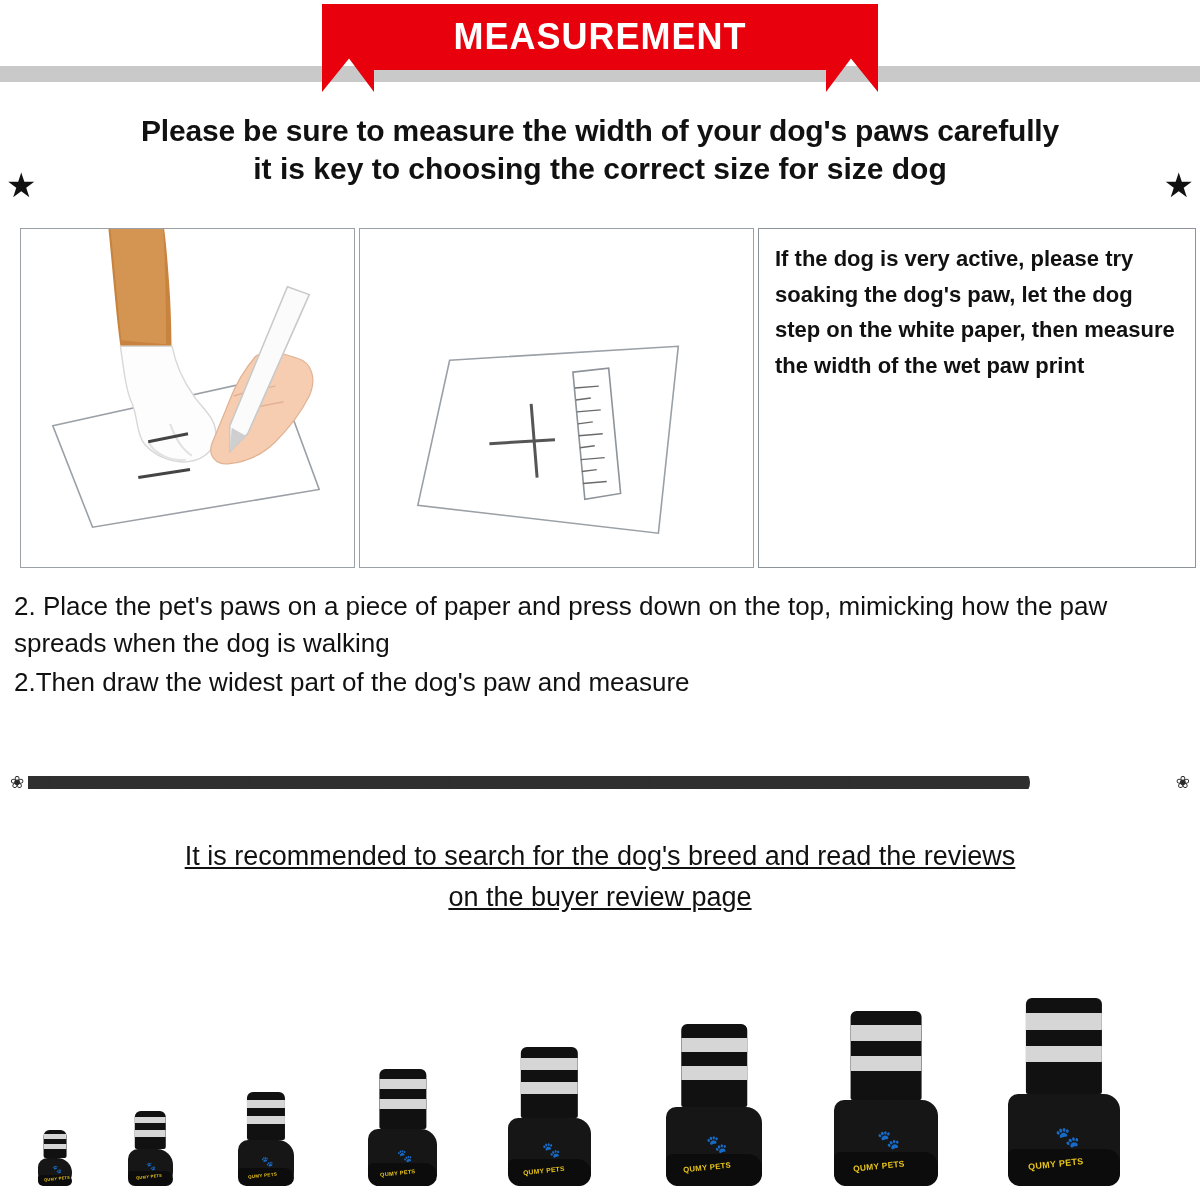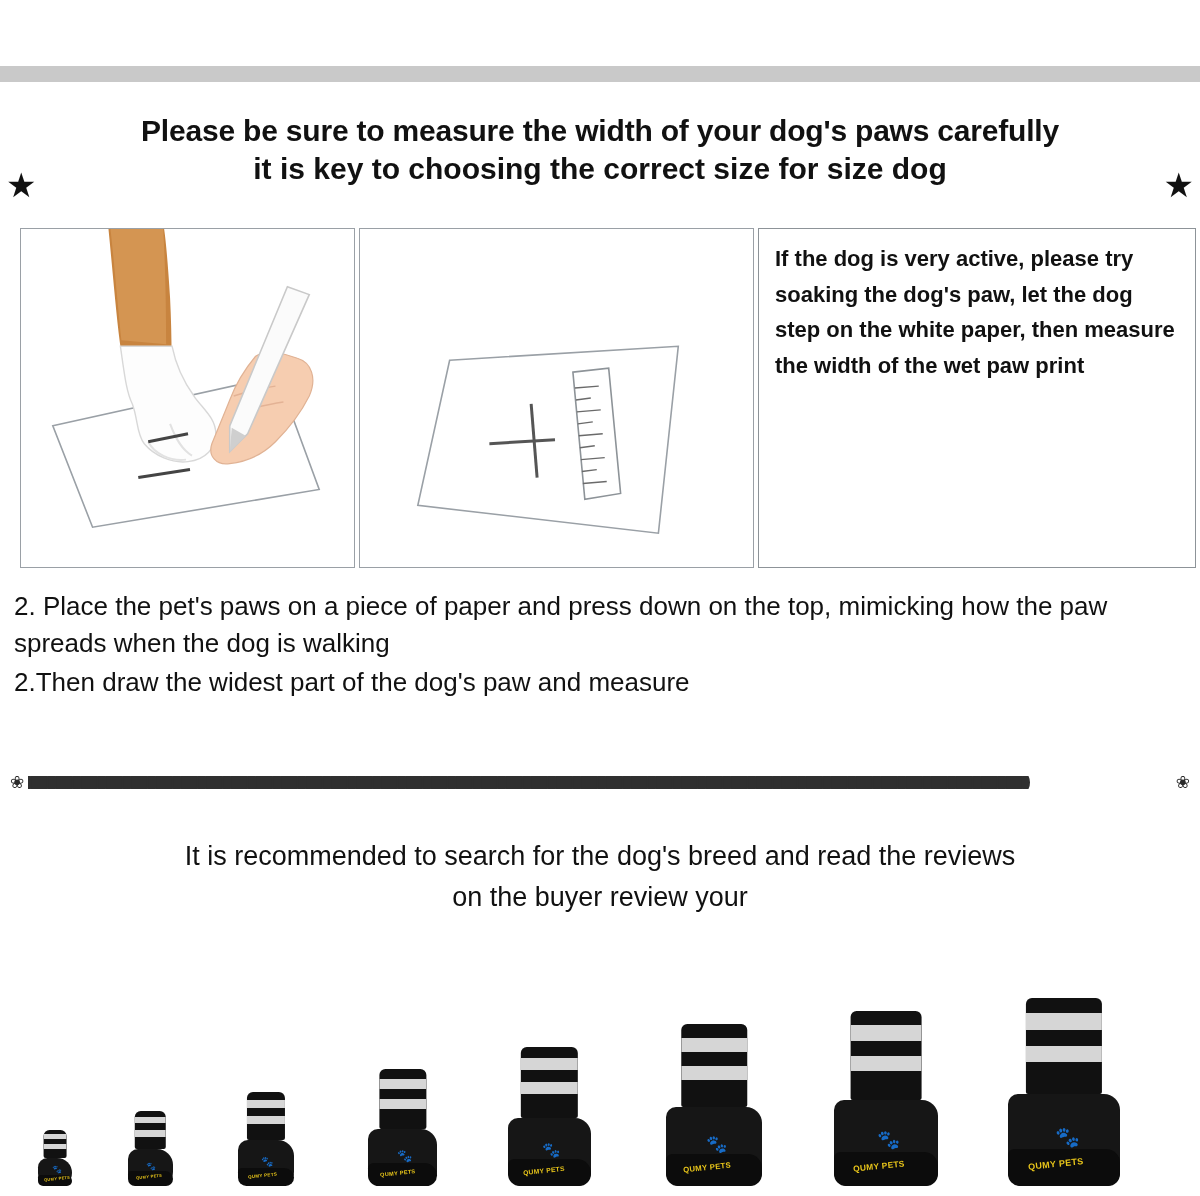--- a/index.html
+++ b/index.html
@@ -88,21 +88,21 @@
   }
   .bone::before, .bone::after {
     content:""; position:absolute; top:-2px; width:9px; height:17px; background:#2f2f2f; border-radius:50%;
   }
   .bone::before { left:-5px; }
   .bone::after  { right:-5px; }
 
   
   .recommend {
     position:absolute; top:836px; left:0; width:1200px; text-align:center;
-    font-size:27px; line-height:1.5; color:#111; padding:0 40px;
+    font-size:27px; line-height:1.5; color:#111; padding:0 40px;text-decoration:underline;
   }
 
   
   .boots {
     position:absolute; bottom:0; left:0; width:1200px; height:240px;
   }
   .boot { position:absolute; bottom:10px; }
   .boot-shaft {
     position:absolute; left:50%; transform:translateX(-50%);
     background:#111; border-radius:6px 6px 2px 2px; overflow:hidden;
@@ -125,20 +125,27 @@
   }
   .paw-badge {
     position:absolute; color:#e8c51a; line-height:1;
   }
 </style>
 </head>
 <body>
 
 <div class="banner-wrap">
   <div class="banner-bar"></div>
+  <div class="ribbon">
+    <div class="ribbon-tail-l"></div>
+    <div class="ribbon-tail-r"></div>
+    <div class="ribbon-body">
+      <span class="ribbon-title">MEASUREMENT</span>
+    </div>
+  </div>
 </div>
 
 <div class="headline">
   <span class="l1">Please be sure to measure the width of your dog's paws carefully</span>
   <span class="l2">it is key to choosing the correct size for size dog</span>
 </div>
 <div class="star star-left">★</div>
 <div class="star star-right">★</div>
 
 <div class="panels">
@@ -241,21 +248,21 @@
       <span class="bone"></span>
       <span class="bone"></span>
       <span class="bone"></span>
       <span class="bone"></span>
     </span>
   <span class="paw-end">❀</span>
 </div>
 
 <div class="recommend">
   <div>It is recommended to search for the dog's breed and read the reviews</div>
-  <div>on the buyer review your</div>
+  <div>on the buyer review page</div>
 </div>
 
 <div class="boots" id="boots">
     <div class="boot" style="left: 38px; width: 33.6px; height: 56.4px;">
       <div class="boot-shaft" style="width: 22.848px; height: 28.8px; top: 0px;">
         <div class="refl" style="top: 4.608px; height: 4.896px;"></div>
         <div class="refl" style="top: 14.4px; height: 4.896px;"></div>
       </div>
       <div class="boot-body" style="height: 27.6px;">
         <div class="boot-sole" style="height: 11.04px;"></div>

